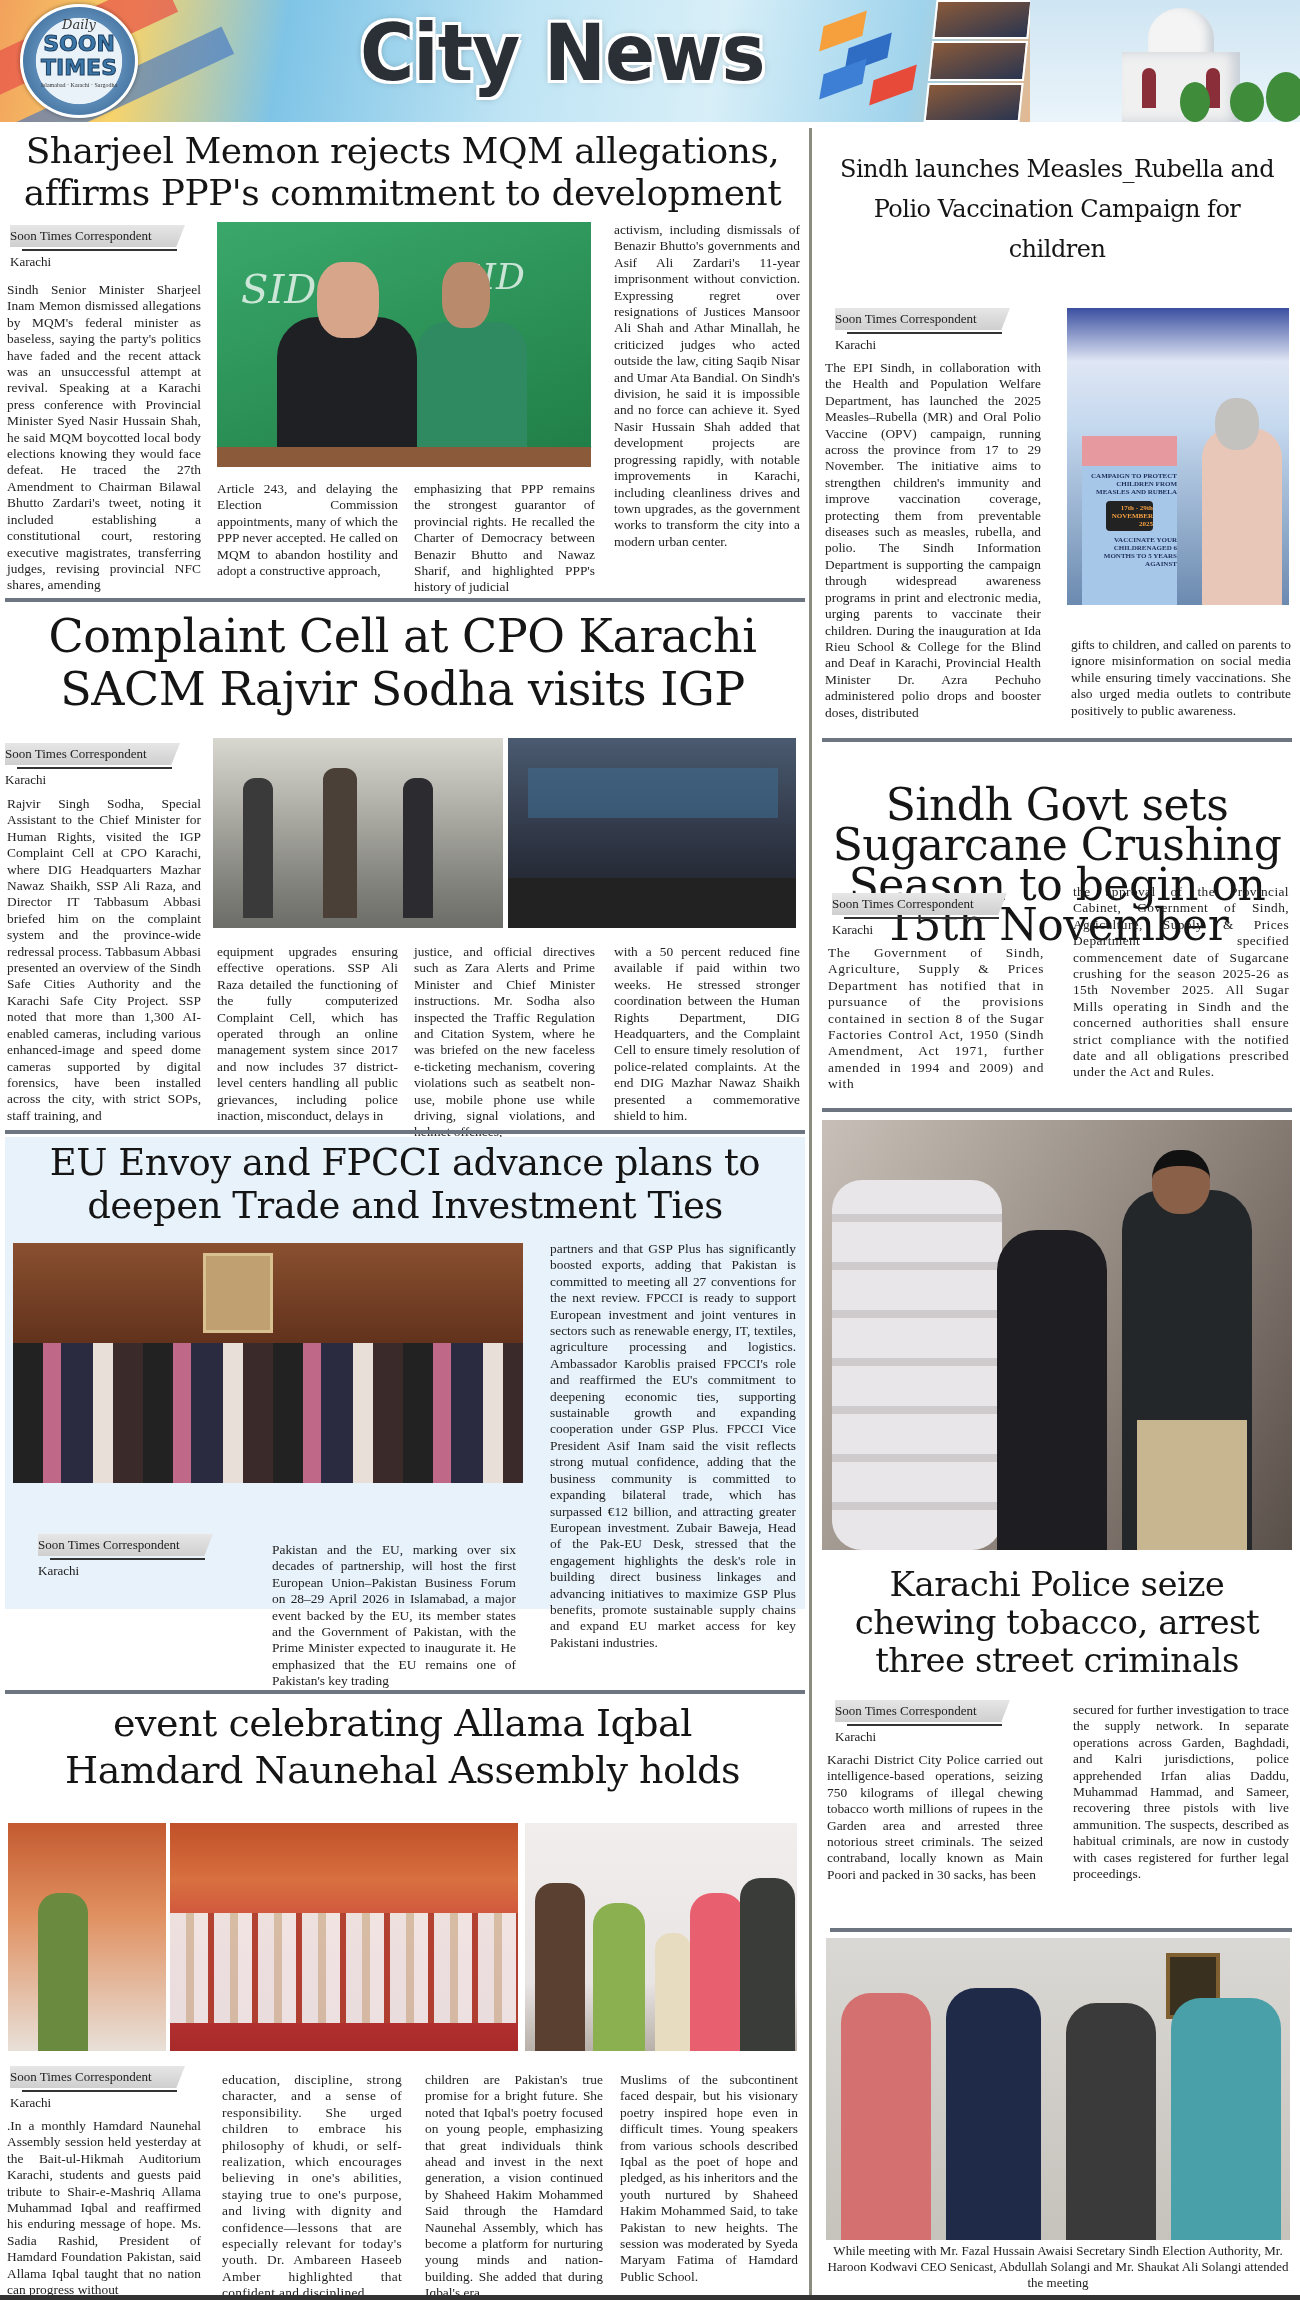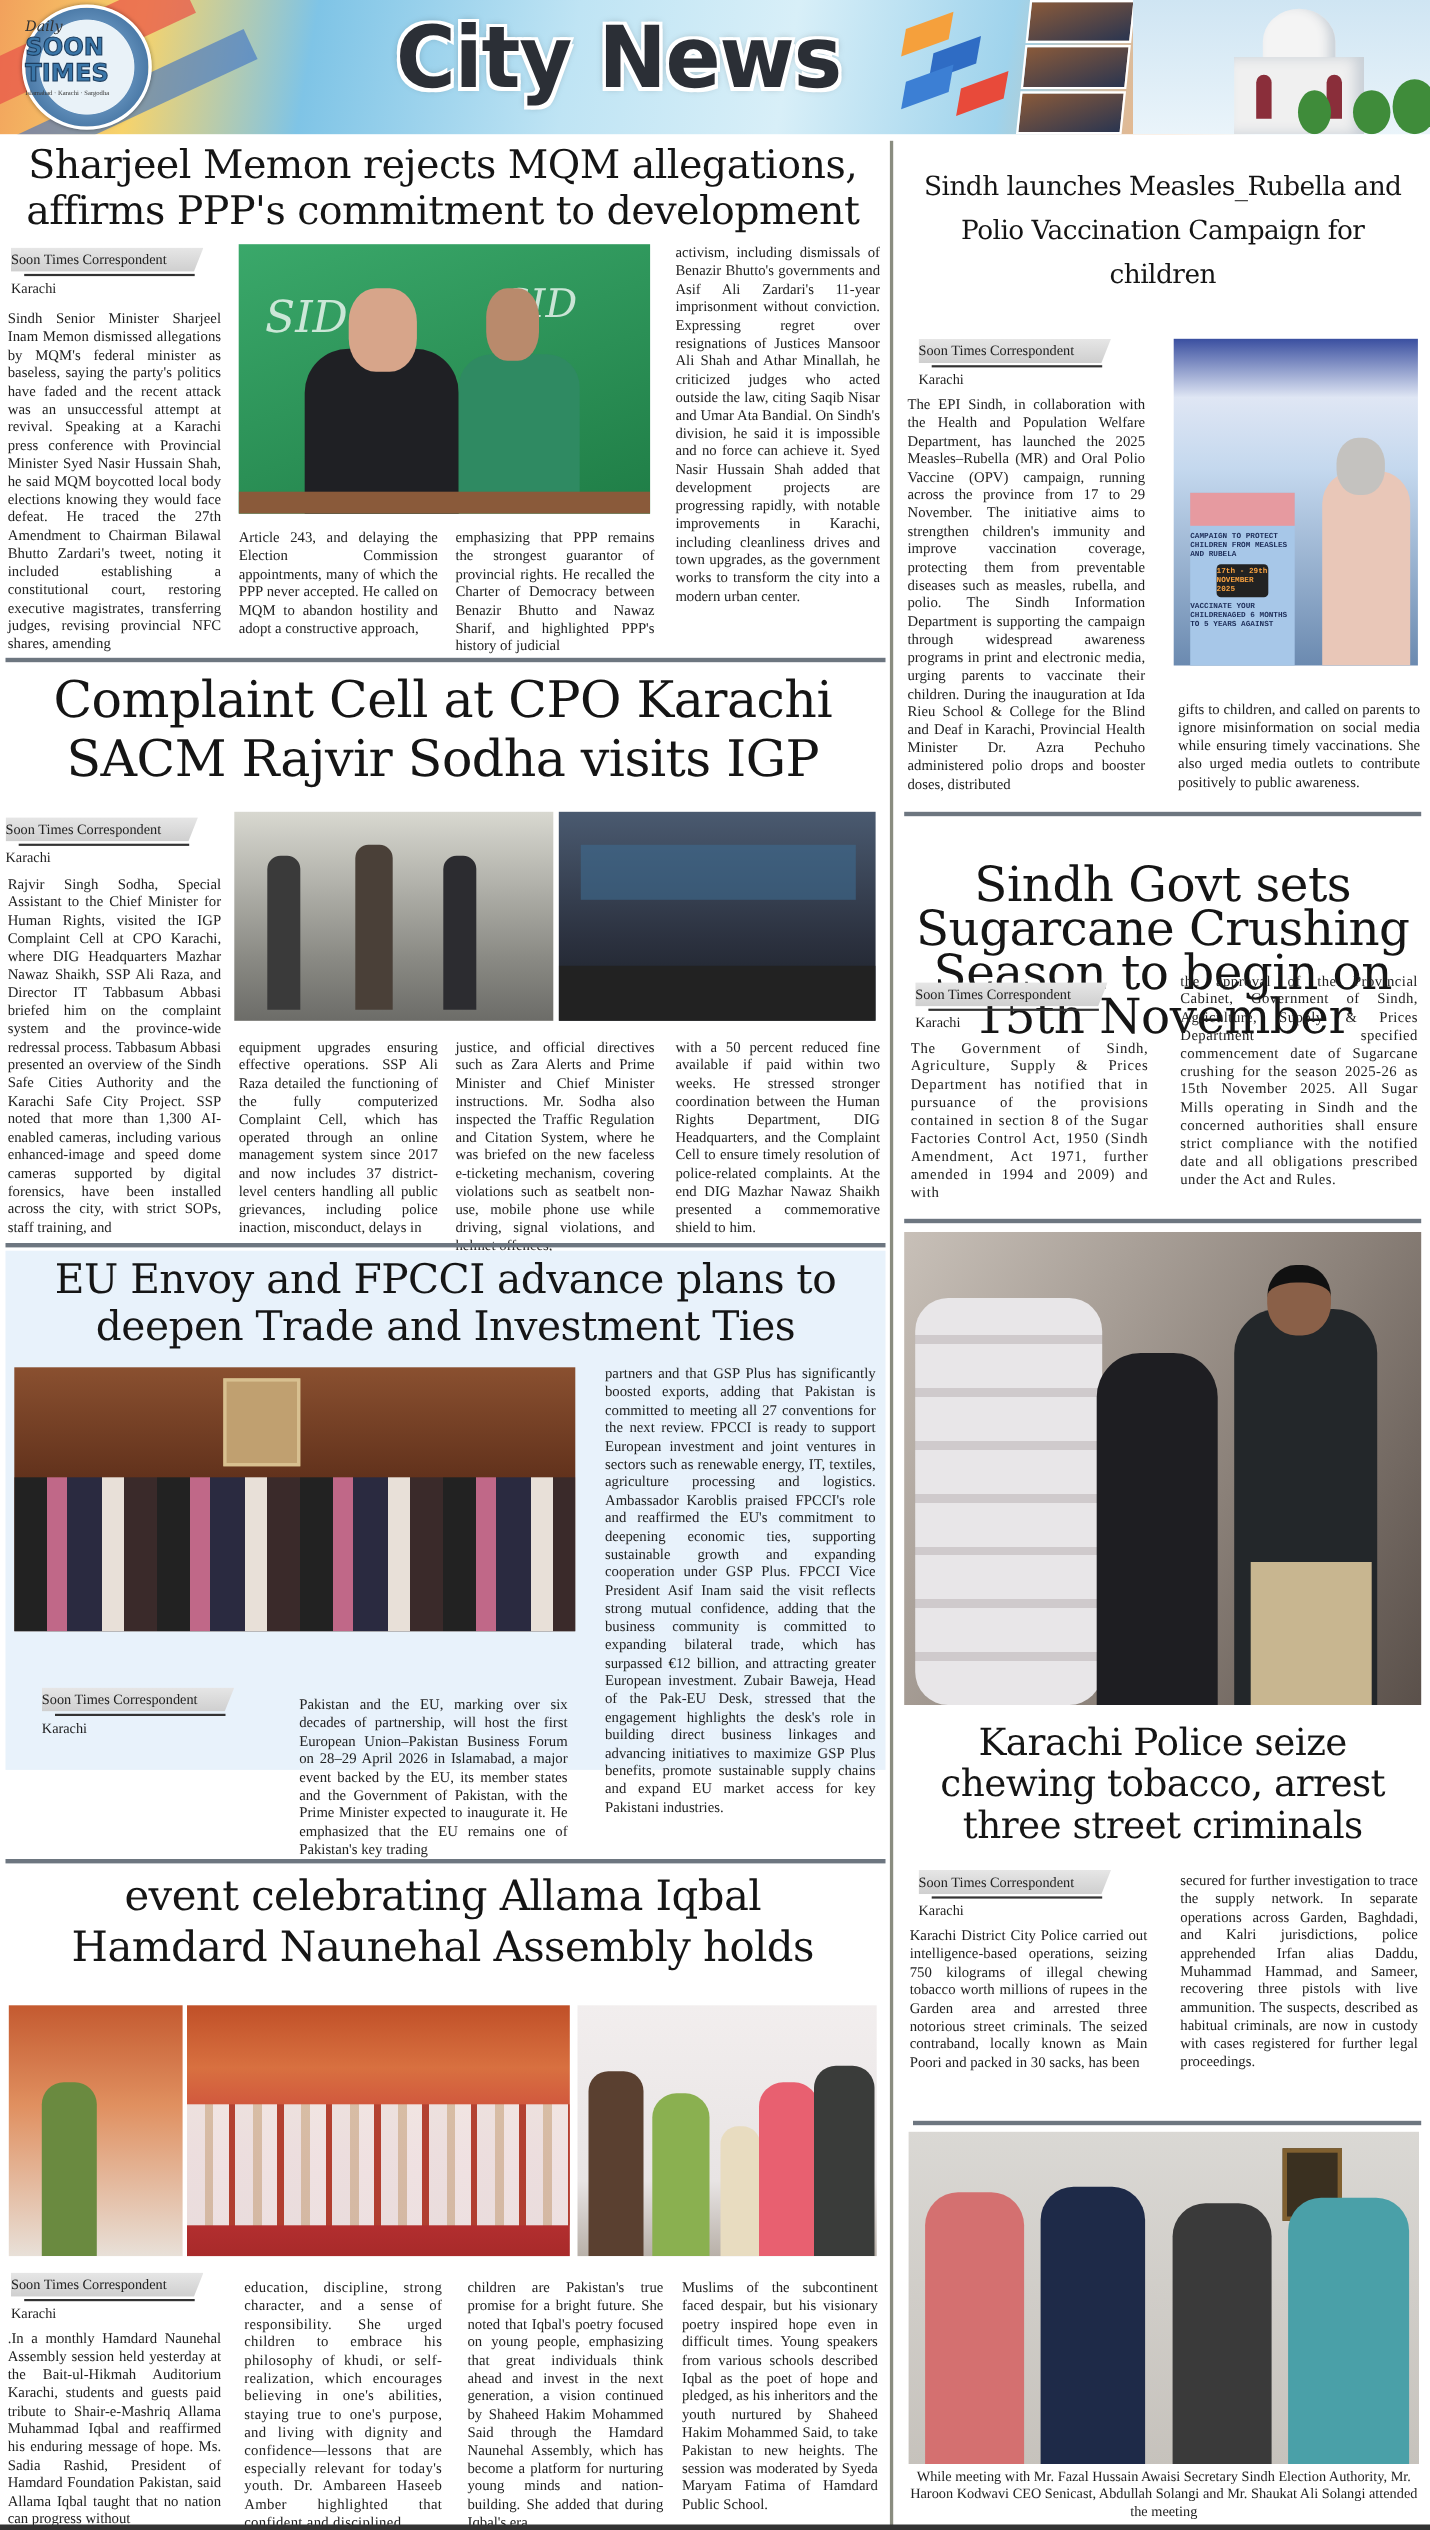--- a/index.html
+++ b/index.html
@@ -3,21 +3,21 @@
 <meta charset="utf-8">
 <style>
 *{box-sizing:border-box;margin:0;padding:0}
 body{width:1300px;height:2300px;background:#fff;font-family:"Liberation Serif",serif;color:#1b1b1b;position:relative;overflow:hidden}
 .abs{position:absolute}
 
 #banner{left:0;top:0;width:1300px;height:122px;background:linear-gradient(100deg,#f2a15c 0%,#f7d36b 10%,#7fc4e6 22%,#bfe4f4 40%,#d8eff8 55%,#9fd3ec 70%,#f4b27a 82%,#dbeef8 88%,#e8f4fb 100%);overflow:hidden}
 #banner .stripe1{left:-40px;top:20px;width:220px;height:40px;background:#e8574a;transform:rotate(-25deg);opacity:.75}
 #banner .stripe2{left:-20px;top:80px;width:260px;height:30px;background:#3a6fc6;transform:rotate(-25deg);opacity:.6}
 #banner .diamond{width:46px;height:22px;transform:rotate(-20deg) skewX(-30deg)}
-.logo{left:20px;top:4px;width:118px;height:114px;border-radius:50%;background:radial-gradient(circle,#e9f2f8 55%,#5c8ab6 56%,#2c5c8c 100%);border:3px solid #fff;box-shadow:0 0 4px rgba(0,0,0,.4);text-align:left}
+.logo{left:20px;top:4px;width:118px;height:114px;border-radius:50%;background:radial-gradient(circle,#e9f2f8 55%,#5c8ab6 56%,#2c5c8c 100%);border:3px solid #fff;box-shadow:0 0 4px rgba(0,0,0,.4);text-align:center}
 .logo .daily{font-family:"DejaVu Serif",serif;font-style:italic;font-size:13px;color:#333;margin-top:10px}
 .logo .soon,.logo .times{font-family:"DejaVu Sans",sans-serif;font-weight:bold;font-size:22px;color:#3a76a8;-webkit-text-stroke:1px #1d3d5e;line-height:24px}
 .logo .sub{font-size:6px;color:#333;margin-top:2px}
 .banner-title{left:360px;top:10px;font-family:"DejaVu Sans",sans-serif;font-weight:bold;font-size:74px;color:#2b2f36;letter-spacing:-1px;text-shadow:3px 3px 0 #fff,-3px -3px 0 #fff,3px -3px 0 #fff,-3px 3px 0 #fff,0 0 8px rgba(0,0,0,.4);transform:scaleY(1.05)}
 .ban-photos{left:930px;top:0;width:96px;height:122px;display:flex;flex-direction:column;gap:2px;transform:skewX(-6deg)}
 .ban-photos div{flex:1;background:linear-gradient(160deg,#8a5a3a,#2a3550);border:2px solid #fff}
 .mazar{left:1030px;top:0;width:270px;height:122px;background:linear-gradient(#cfe5f3,#eaf4fa)}
 .mazar .dome{left:118px;top:8px;width:66px;height:60px;border-radius:50% 50% 8% 8%;background:#f4f4f4;box-shadow:inset -6px -4px 10px #c8cfd6}
 .mazar .base{left:92px;top:52px;width:118px;height:70px;background:#f0f0f0;box-shadow:inset -8px 0 12px #c8cfd6}
 .mazar .arch{top:68px;width:14px;height:40px;background:#8a2e3a;border-radius:7px 7px 0 0}
@@ -97,21 +97,21 @@
 
 <section>
   <div class="abs headline" style="left:822px;top:149px;width:470px;font-size:24px;line-height:40px">Sindh launches Measles_Rubella and Polio Vaccination Campaign for children</div>
   <div class="abs byline" style="left:835px;top:308px">
     <div class="tag">Soon Times Correspondent</div>
     <div class="rule"></div>
     <div class="city">Karachi</div>
   </div>
   <div class="abs col" style="left:825px;top:360px;width:216px">The EPI Sindh, in collaboration with the Health and Population Welfare Department, has launched the 2025 Measles–Rubella (MR) and Oral Polio Vaccine (OPV) campaign, running across the province from 17 to 29 November. The initiative aims to strengthen children's immunity and improve vaccination coverage, protecting them from preventable diseases such as measles, rubella, and polio. The Sindh Information Department is supporting the campaign through widespread awareness programs in print and electronic media, urging parents to vaccinate their children. During the inauguration at Ida Rieu School &amp; College for the Blind and Deaf in Karachi, Provincial Health Minister Dr. Azra Pechuho administered polio drops and booster doses, distributed</div>
   <div class="abs photo" style="left:1067px;top:308px;width:222px;height:297px;background:linear-gradient(#3a4fa0 0%,#dfe6f4 18%,#c4d8ee 40%,#6b8ab0 100%)">
-    <div class="abs" style="left:15px;top:140px;width:95px;height:169px;background:#a7c7e8;border-top:30px solid #e69aa0;text-align:left;font-family:Liberation Mono, monospace;font-weight:bold;font-size:7px;color:#1f2f5a;padding-top:6px">
+    <div class="abs" style="left:15px;top:128px;width:95px;height:169px;background:#a7c7e8;border-top:30px solid #e69aa0;text-align:right;font-family:Liberation Serif, serif;font-weight:bold;font-size:7px;color:#1f2f5a;padding-top:6px">
       <div>CAMPAIGN TO PROTECT CHILDREN FROM MEASLES AND RUBELA</div>
       <div style="background:#222;color:#f5a040;margin:5px 24px;padding:3px 0;border-radius:4px">17th - 29th NOVEMBER 2025</div>
       <div>VACCINATE YOUR CHILDRENAGED 6 MONTHS TO 5 YEARS AGAINST</div>
     </div>
     <div class="abs" style="left:135px;top:120px;width:80px;height:177px;background:#e9c7b8;border-radius:30px 30px 0 0"></div>
     <div class="abs" style="left:148px;top:90px;width:44px;height:52px;background:#c4c2bf;border-radius:45%"></div>
   </div>
   <div class="abs col" style="left:1071px;top:637px;width:220px">gifts to children, and called on parents to ignore misinformation on social media while ensuring timely vaccinations. She also urged media outlets to contribute positively to public awareness.</div>
 </section>
 <div class="abs rule-h" style="left:822px;top:738px;width:470px"></div>

